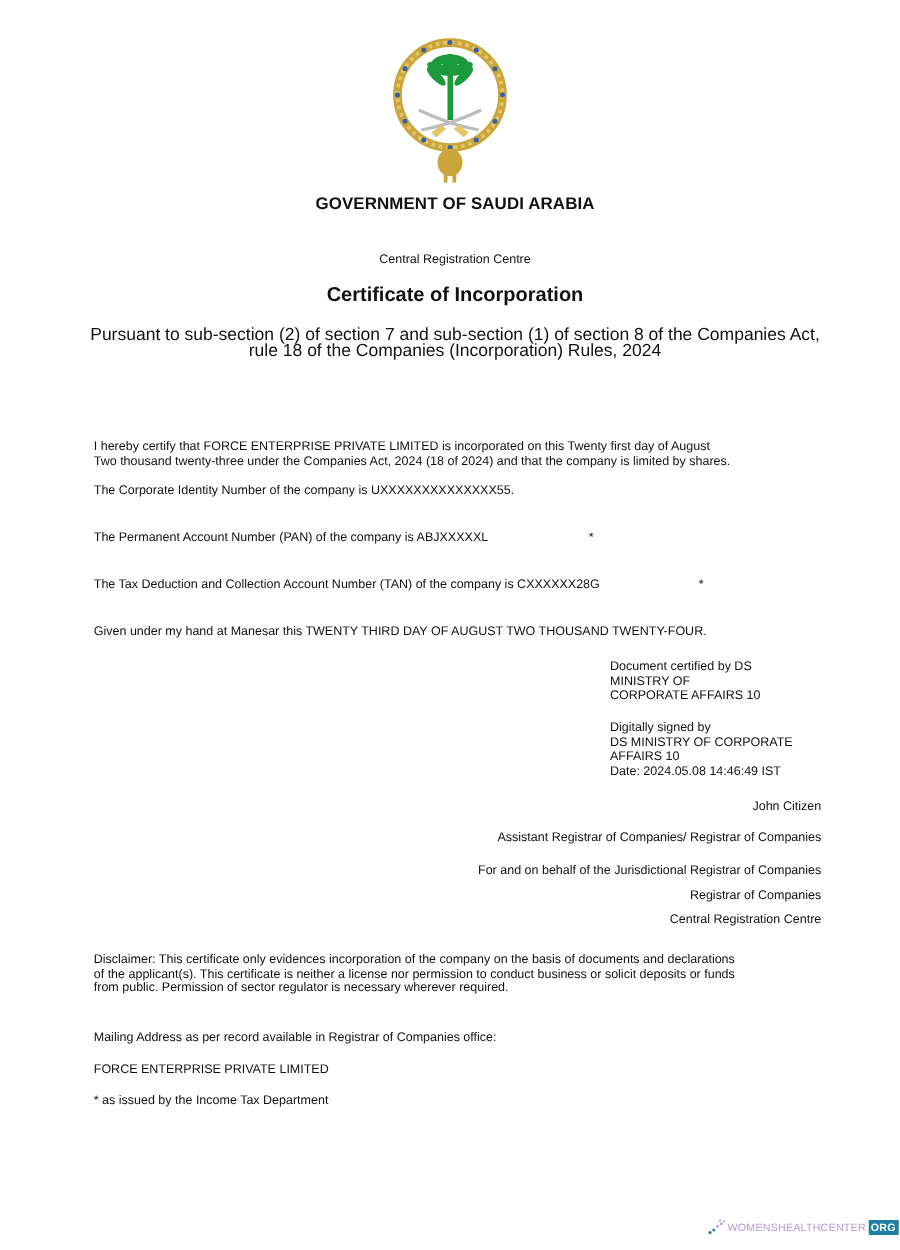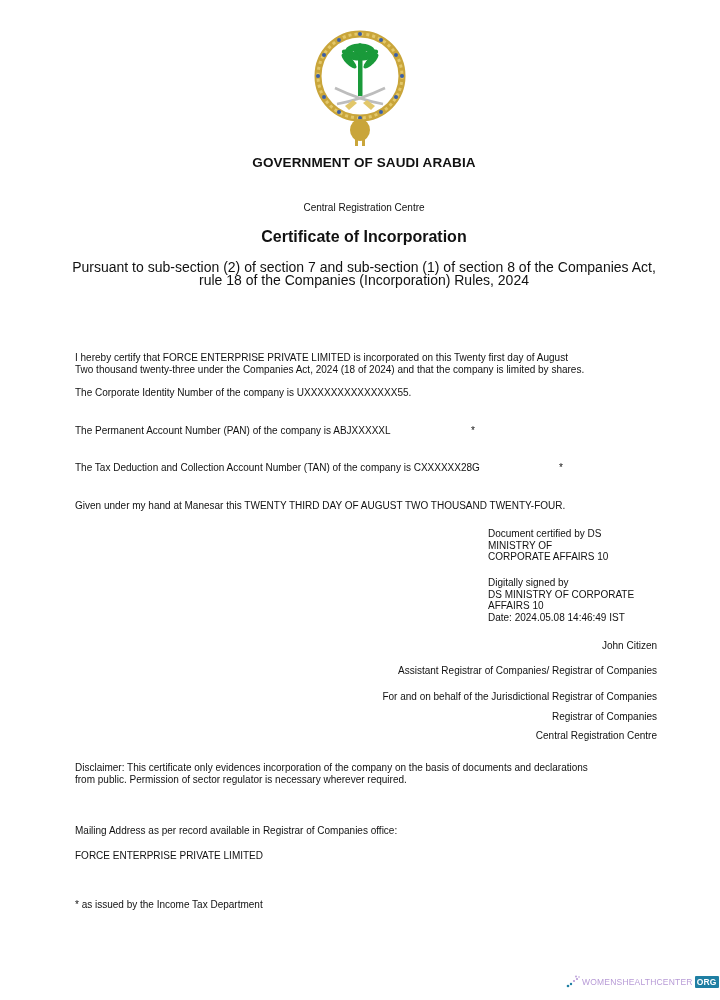--- a/index.html
+++ b/index.html
@@ -68,21 +68,21 @@
       font-size: 10px;
     }
     .john { top: 640px; }
     .asst { top: 665px; }
     .behalf { top: 691px; }
     .reg { top: 711px; }
     .crc2 { top: 730px; }
     .disclaimer { top: 762px; width: 580px; }
     .mailing { top: 825px; }
     .company2 { top: 850px; }
-    .footnote { top: 875px; margin-top: 24px; }
+    .footnote { top: 875px; }
     .watermark {
       left: 566px;
       top: 974px;
       height: 16px;
       display: flex;
       align-items: center;
       font-size: 8.5px;
       color: #b79ad6;
       letter-spacing: 0.2px;
     }
@@ -197,20 +197,21 @@
 </div>
 
 <div class="abs right john">John Citizen</div>
 <div class="abs right asst">Assistant Registrar of Companies/ Registrar of Companies</div>
 <div class="abs right behalf">For and on behalf of the Jurisdictional Registrar of Companies</div>
 <div class="abs right reg">Registrar of Companies</div>
 <div class="abs right crc2">Central Registration Centre</div>
 
 <div class="abs body-text disclaimer">
   <div>Disclaimer: This certificate only evidences incorporation of the company on the basis of documents and declarations</div>
+  <div>of the applicant(s). This certificate is neither a license nor permission to conduct business or solicit deposits or funds</div>
   <div>from public. Permission of sector regulator is necessary wherever required.</div>
 </div>
 
 <div class="abs body-text mailing">Mailing Address as per record available in Registrar of Companies office:</div>
 <div class="abs body-text company2">FORCE ENTERPRISE PRIVATE LIMITED</div>
 <div class="abs body-text footnote">* as issued by the Income Tax Department</div>
 
 <div class="abs watermark">
   <svg class="wm-dots" viewBox="0 0 14 14">
     <circle cx="2" cy="11" r="1.3" fill="#1f7fa3"></circle>

